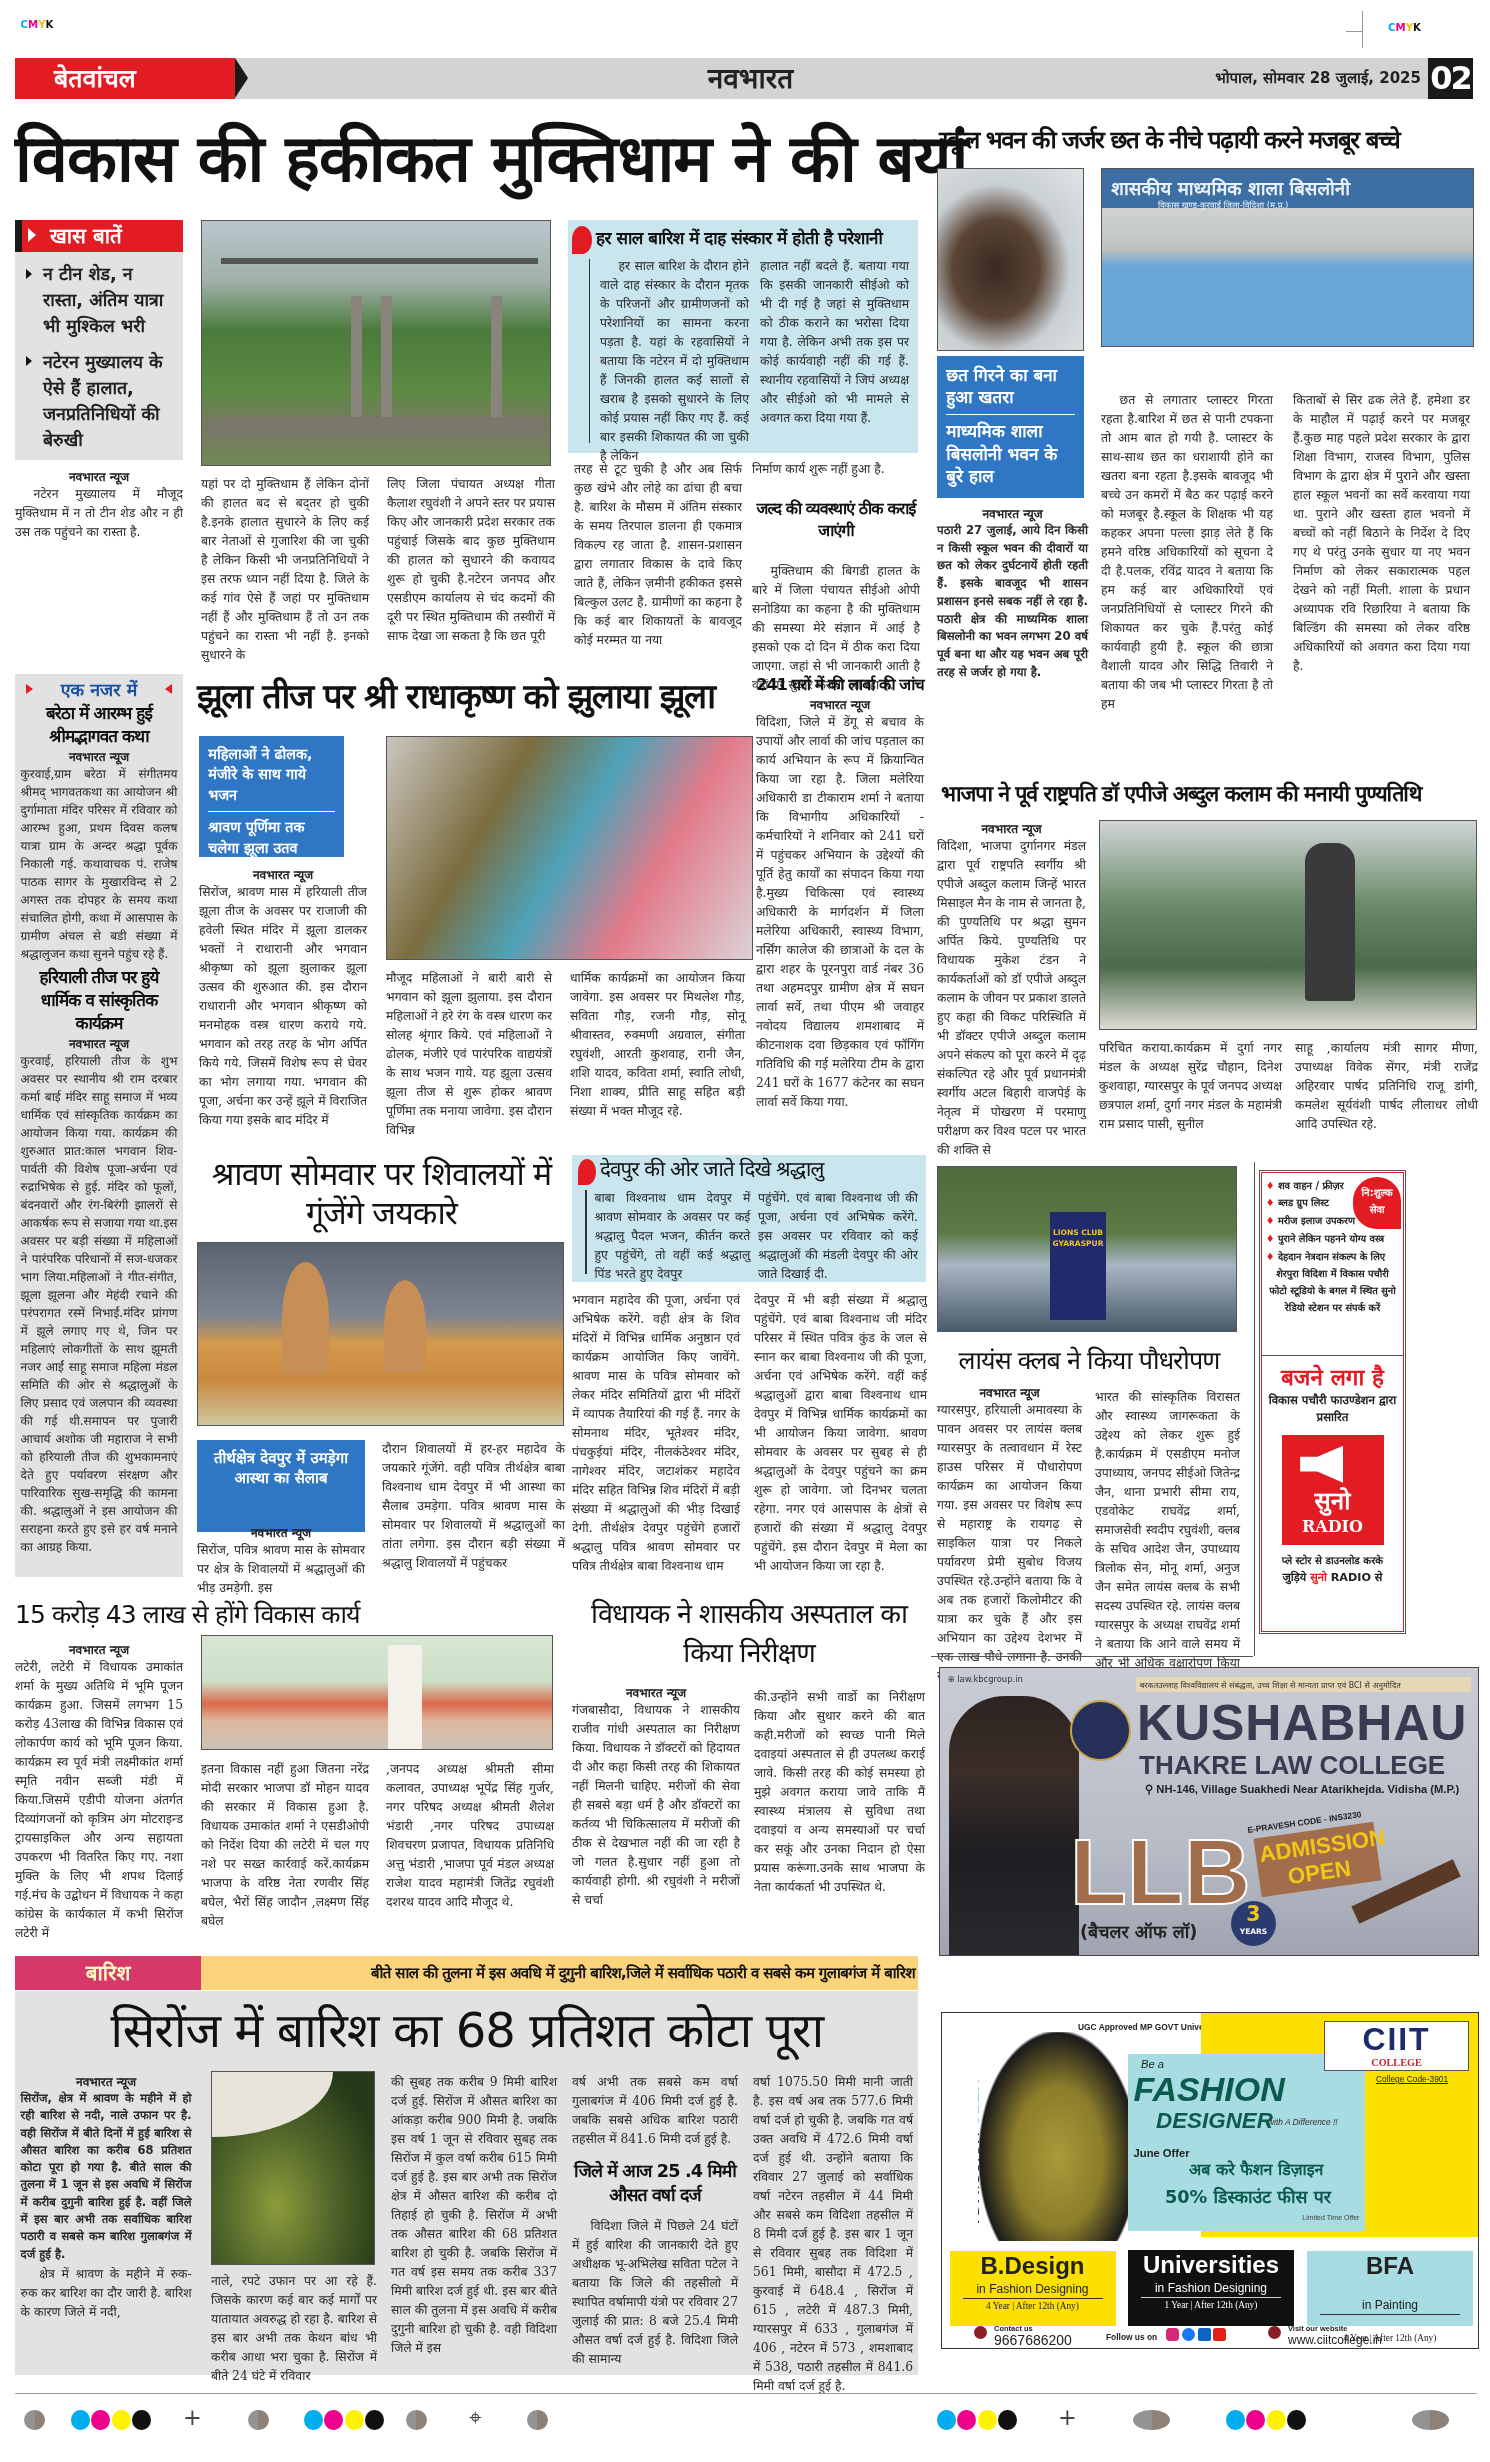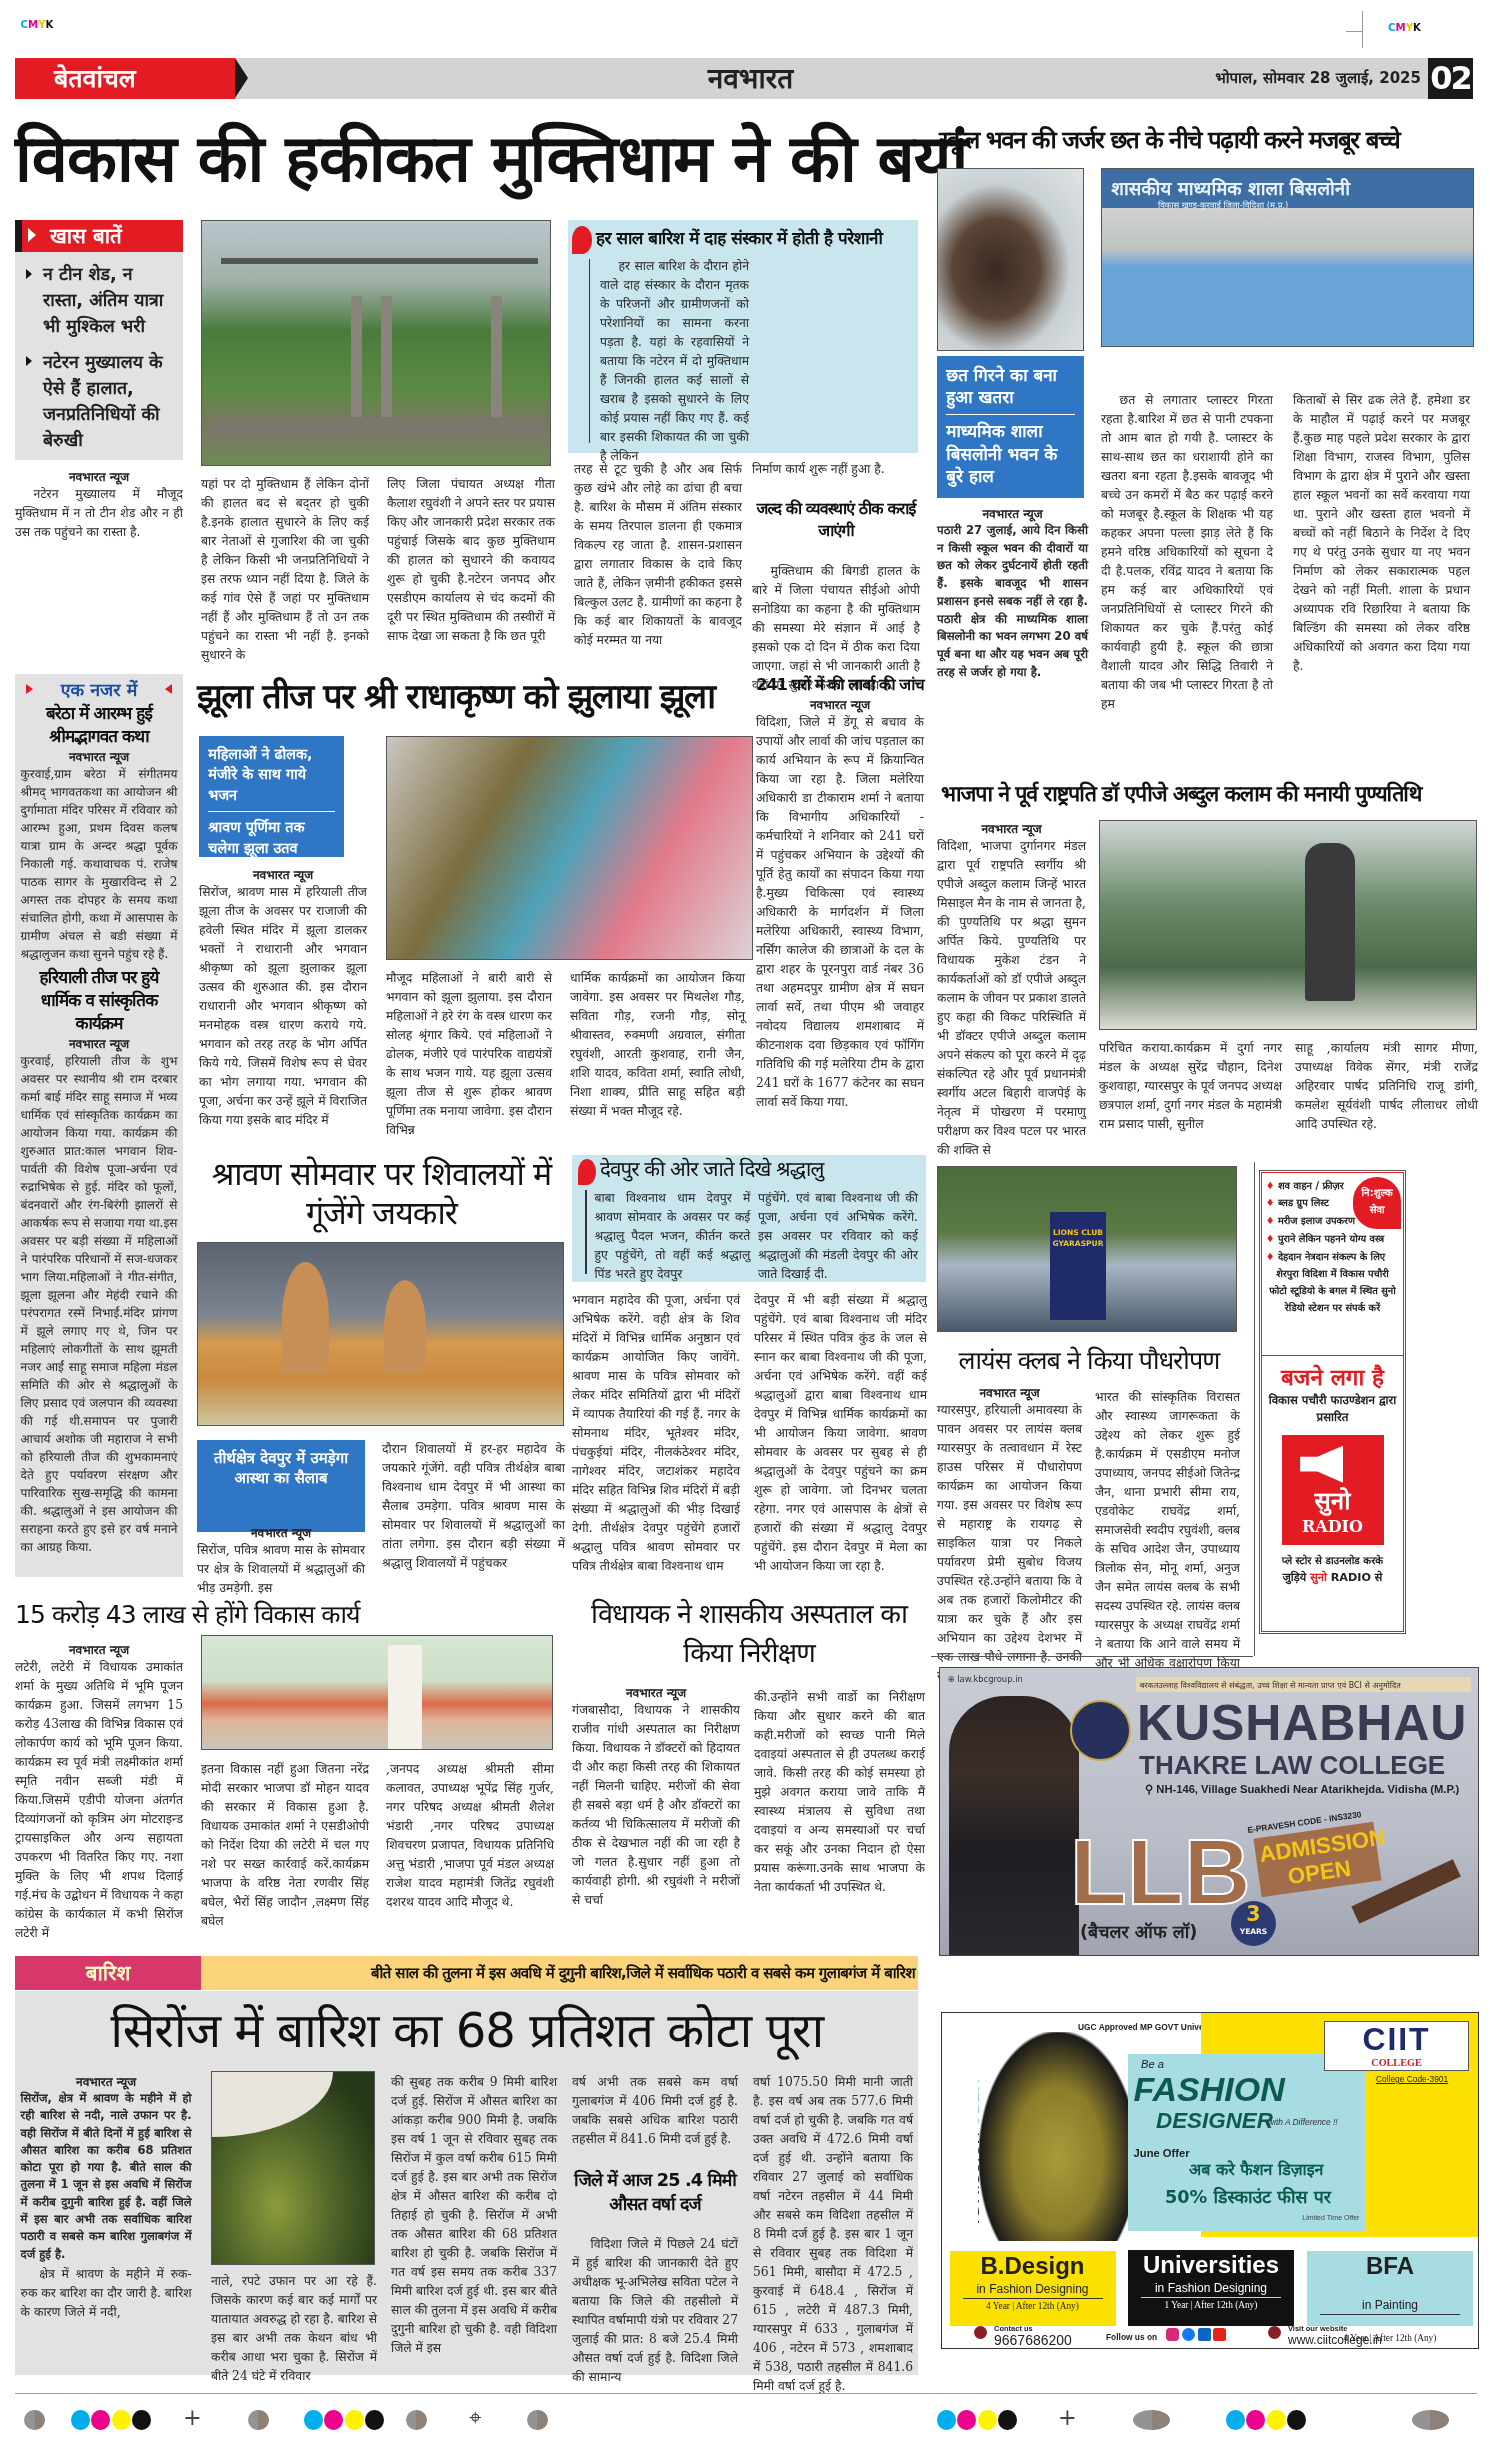--- a/index.html
+++ b/index.html
@@ -53,20 +53,21 @@
   <p class="txt" style="text-indent:18.6px">नटेरन मुख्यालय में मौजूद मुक्तिधाम में न तो टीन शेड और न ही उस तक पहुंचने का रास्ता है.</p>
 </div>
 <p class="abs txt" style="left:201px;top:475px;width:168px">यहां पर दो मुक्तिधाम हैं लेकिन दोनों की हालत बद से बद्तर हो चुकी है.इनके हालात सुधारने के लिए कई बार नेताओं से गुजारिश की जा चुकी है लेकिन किसी भी जनप्रतिनिधियों ने इस तरफ ध्यान नहीं दिया है. जिले के कई गांव ऐसे हैं जहां पर मुक्तिधाम नहीं हैं और मुक्तिधाम हैं तो उन तक पहुंचने का रास्ता भी नहीं है. इनको सुधारने के</p>
 <p class="abs txt" style="left:387px;top:475px;width:168px">लिए जिला पंचायत अध्यक्ष गीता कैलाश रघुवंशी ने अपने स्तर पर प्रयास किए और जानकारी प्रदेश सरकार तक पहुंचाई जिसके बाद कुछ मुक्तिधाम की हालत को सुधारने की कवायद शुरू हो चुकी है.नटेरन जनपद और एसडीएम कार्यालय से चंद कदमों की दूरी पर स्थित मुक्तिधाम की तस्वीरों में साफ देखा जा सकता है कि छत पूरी</p>
 
 <div class="abs lightblue" style="left:568px;top:220px;width:350px;height:233px">
   <div class="abs" style="left:3.7px;top:5.6px;width:20.5px;height:28px;border-radius:50% 50% 50% 0;background:#e31b23"></div>
   <div class="abs hl" style="left:28px;top:5.6px;font-size:17px;line-height:24px;letter-spacing:-0.5px">हर साल बारिश में दाह संस्कार में होती है परेशानी</div>
   <div class="abs" style="left:20.5px;top:39px;width:1.9px;height:184px;background:#333"></div>
   <p class="abs txt" style="left:32px;top:37px;width:149px;text-indent:18.6px">हर साल बारिश के दौरान होने वाले दाह संस्कार के दौरान मृतक के परिजनों और ग्रामीणजनों को परेशानियों का सामना करना पड़ता है. यहां के रहवासियों ने बताया कि नटेरन में दो मुक्तिधाम हैं जिनकी हालत कई सालों से खराब है इसको सुधारने के लिए कोई प्रयास नहीं किए गए हैं. कई बार इसकी शिकायत की जा चुकी है लेकिन</p>
+  <p class="abs txt" style="left:192px;top:37px;width:149px">हालात नहीं बदले हैं. बताया गया कि इसकी जानकारी सीईओ को भी दी गई है जहां से मुक्तिधाम को ठीक कराने का भरोसा दिया गया है. लेकिन अभी तक इस पर कोई कार्यवाही नहीं की गई हैं. स्थानीय रहवासियों ने जिपं अध्यक्ष और सीईओ को भी मामले से अवगत करा दिया गया हैं.</p>
 </div>
 <p class="abs txt" style="left:574px;top:460px;width:168px">तरह से टूट चुकी है और अब सिर्फ कुछ खंभे और लोहे का ढांचा ही बचा है. बारिश के मौसम में अंतिम संस्कार के समय तिरपाल डालना ही एकमात्र विकल्प रह जाता है. शासन-प्रशासन द्वारा लगातार विकास के दावे किए जाते हैं, लेकिन ज़मीनी हकीकत इससे बिल्कुल उलट है. ग्रामीणों का कहना है कि कई बार शिकायतों के बावजूद कोई मरम्मत या नया</p>
 <div class="abs" style="left:752px;top:460px;width:168px">
   <p class="txt">निर्माण कार्य शुरू नहीं हुआ है.</p>
   <div class="hl" style="font-size:16px;line-height:22.4px;text-align:center;margin:19px 0">जल्द की व्यवस्थाएं ठीक कराई जाएंगी</div>
   <p class="txt" style="text-indent:18.6px">मुक्तिधाम की बिगडी हालत के बारे में जिला पंचायत सीईओ ओपी सनोडिया का कहना है की मुक्तिधाम की समस्या मेरे संज्ञान में आई है इसको एक दो दिन में ठीक करा दिया जाएगा. जहां से भी जानकारी आती है वहां पर सुधार कराया जा रहा है.</p>
 </div>
 
 <div class="abs hl" style="left:939px;top:123px;width:540px;font-size:24px;line-height:34px;white-space:nowrap;letter-spacing:-1.4px">स्कूल भवन की जर्जर छत के नीचे पढ़ायी करने मजबूर बच्चे</div>
 <div class="abs photo" style="left:937px;top:168px;width:147px;height:183px;background:radial-gradient(ellipse at 40% 55%,#3a2a22 0%,#5a4536 35%,#c9d0d4 60%,#dfe4e6 100%)"></div>
@@ -238,21 +239,21 @@
     <p class="txt" style="font-weight:bold;font-family:'DejaVu Sans',sans-serif;font-size:11.5px;line-height:17.3px">सिरोंज, क्षेत्र में श्रावण के महीने में हो रही बारिश से नदी, नाले उफान पर है. वही सिरोंज में बीते दिनों में हुई बारिश से औसत बारिश का करीब 68 प्रतिशत कोटा पूरा हो गया है. बीते साल की तुलना में 1 जून से इस अवधि में सिरोंज में करीब दुगुनी बारिश हुई है. वहीं जिले में इस बार अभी तक सर्वाधिक बारिश पठारी व सबसे कम बारिश गुलाबगंज में दर्ज हुई है.</p>
     <p class="txt" style="text-indent:18.6px;margin-top:1.9px">क्षेत्र में श्रावण के महीने में रुक-रुक कर बारिश का दौर जारी है. बारिश के कारण जिले में नदी,</p>
   </div>
   <div class="abs photo" style="left:196px;top:80px;width:164px;height:194px;background:radial-gradient(ellipse at 40% 70%,#8c9c3b 0%,#52662a 40%,#253a18 80%)">
     <div class="abs" style="left:0;top:0;width:121px;height:65px;background:#e8e4dc;border-radius:0 0 100% 0"></div>
   </div>
   <p class="abs txt" style="left:196px;top:281px;width:166px">नाले, रपटे उफान पर आ रहे हैं. जिसके कारण कई बार कई मार्गों पर यातायात अवरुद्ध हो रहा है. बारिश से इस बार अभी तक केथन बांध भी करीब आधा भरा चुका है. सिरोंज में बीते 24 घंटे में रविवार</p>
   <p class="abs txt" style="left:376px;top:82px;width:166px">की सुबह तक करीब 9 मिमी बारिश दर्ज हुई. सिरोंज में औसत बारिश का आंकड़ा करीब 900 मिमी है. जबकि इस वर्ष 1 जून से रविवार सुबह तक सिरोंज में कुल वर्षा करीब 615 मिमी दर्ज हुई है. इस बार अभी तक सिरोंज क्षेत्र में औसत बारिश की करीब दो तिहाई हो चुकी है. सिरोंज में अभी तक औसत बारिश की 68 प्रतिशत बारिश हो चुकी है. जबकि सिरोंज में गत वर्ष इस समय तक करीब 337 मिमी बारिश दर्ज हुई थी. इस बार बीते साल की तुलना में इस अवधि में करीब दुगुनी बारिश हो चुकी है. वही विदिशा जिले में इस</p>
   <div class="abs" style="left:557px;top:82px;width:166px">
     <p class="txt">वर्ष अभी तक सबसे कम वर्षा गुलाबगंज में 406 मिमी दर्ज हुई है. जबकि सबसे अधिक बारिश पठारी तहसील में 841.6 मिमी दर्ज हुई है.</p>
-    <div class="hl" style="text-align:center;font-size:17.7px;line-height:24px;margin:19px 0">जिले में आज 25 .4 मिमी औसत वर्षा दर्ज</div>
+    <div class="hl" style="text-align:center;font-size:17.7px;line-height:24px;margin:10px 0">जिले में आज 25 .4 मिमी औसत वर्षा दर्ज</div>
     <p class="txt" style="text-indent:18.6px">विदिशा जिले में पिछले 24 घंटों में हुई बारिश की जानकारी देते हुए अधीक्षक भू-अभिलेख सविता पटेल ने बताया कि जिले की तहसीलो में स्थापित वर्षामापी यंत्रो पर रविवार 27 जुलाई की प्रात: 8 बजे 25.4 मिमी औसत वर्षा दर्ज हुई है. विदिशा जिले की सामान्य</p>
   </div>
   <p class="abs txt" style="left:738px;top:82px;width:160px">वर्षा 1075.50 मिमी मानी जाती है. इस वर्ष अब तक 577.6 मिमी वर्षा दर्ज हो चुकी है. जबकि गत वर्ष उक्त अवधि में 472.6 मिमी वर्षा दर्ज हुई थी. उन्होंने बताया कि रविवार 27 जुलाई को सर्वाधिक वर्षा नटेरन तहसील में 44 मिमी और सबसे कम विदिशा तहसील में 8 मिमी दर्ज हुई है. इस बार 1 जून से रविवार सुबह तक विदिशा में 561 मिमी, बासौदा में 472.5 , कुरवाई में 648.4 , सिरोंज में 615 , लटेरी में 487.3 मिमी, ग्यारसपुर में 633 , गुलाबगंज में 406 , नटेरन में 573 , शमशाबाद में 538, पठारी तहसील में 841.6 मिमी वर्षा दर्ज हुई है.</p>
 </div>
 
 <div class="abs" style="left:941px;top:2012px;width:538px;height:337px;border:0.9px solid #333;background:#fff;overflow:hidden">
   <div class="abs" style="left:-60px;top:102px;width:205px;transform:rotate(-90deg);font-family:'Liberation Sans',sans-serif;font-size:17px;color:#333;white-space:nowrap"><span>ADMISSION</span> <span style="color:#8fd3dc;font-weight:bold">OPEN</span></div>
   <div class="abs" style="left:-3.7px;top:56px;width:93px;transform:rotate(-90deg);font-family:'Liberation Sans',sans-serif;font-size:13px;color:#333;white-space:nowrap">2025-26</div>
   <div class="abs" style="left:37px;top:18.6px;width:158px;height:209px;background:radial-gradient(ellipse at 50% 60%,#a89b3a 0%,#8b7d2a 40%,#1a1a1a 70%,#fff 72%)"></div>
   <div class="abs" style="left:136px;top:9.3px;font-family:'Liberation Sans',sans-serif;font-weight:bold;font-size:8.4px;color:#222">UGC Approved MP GOVT Universities Degree</div>

